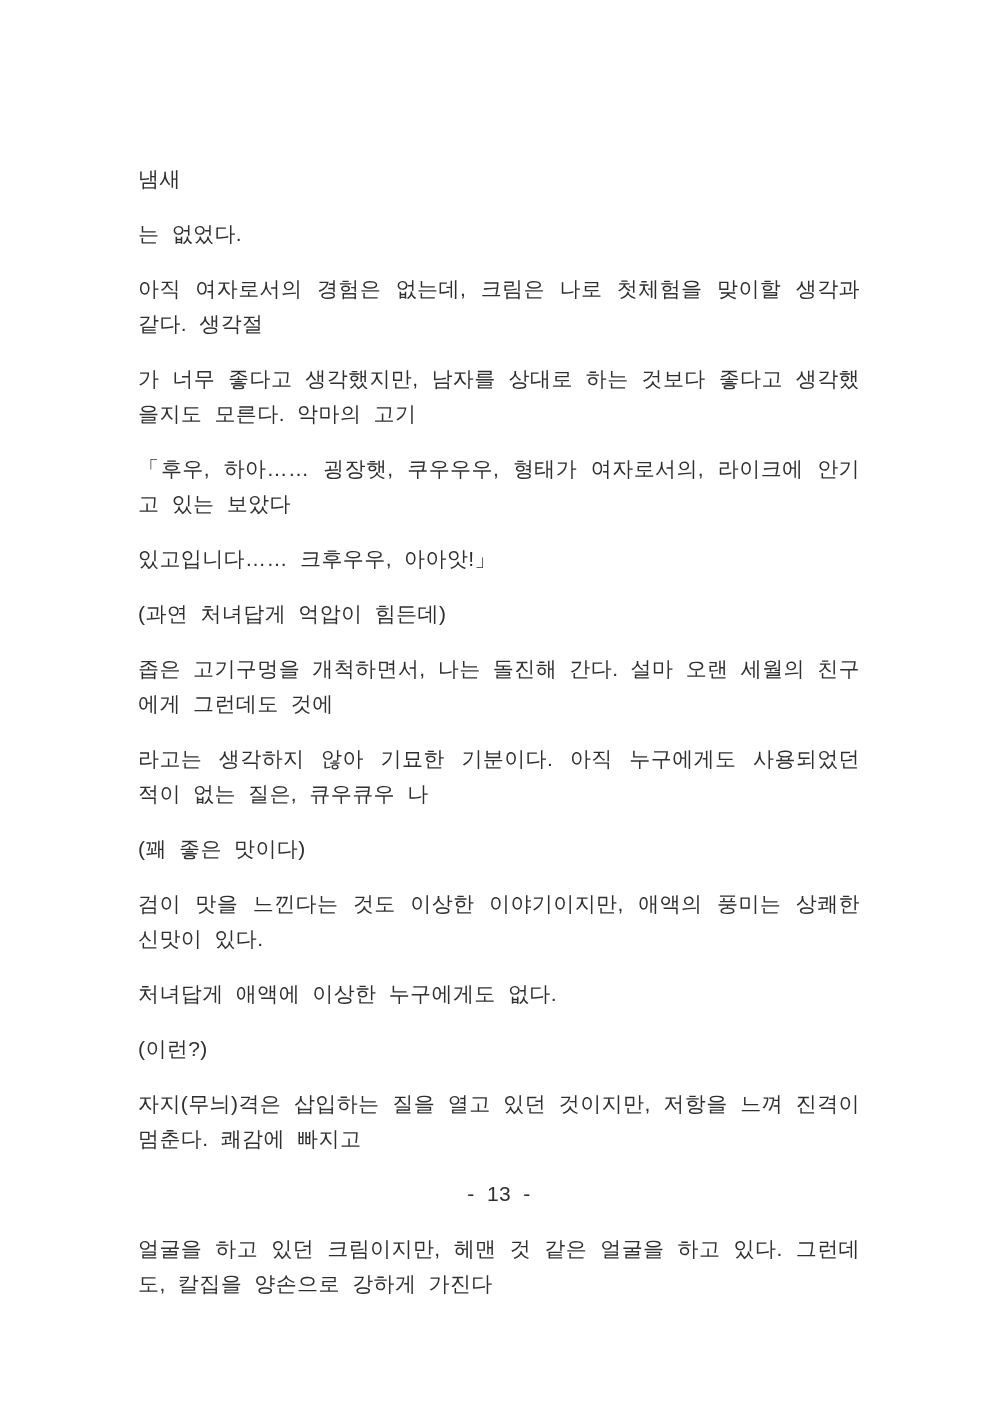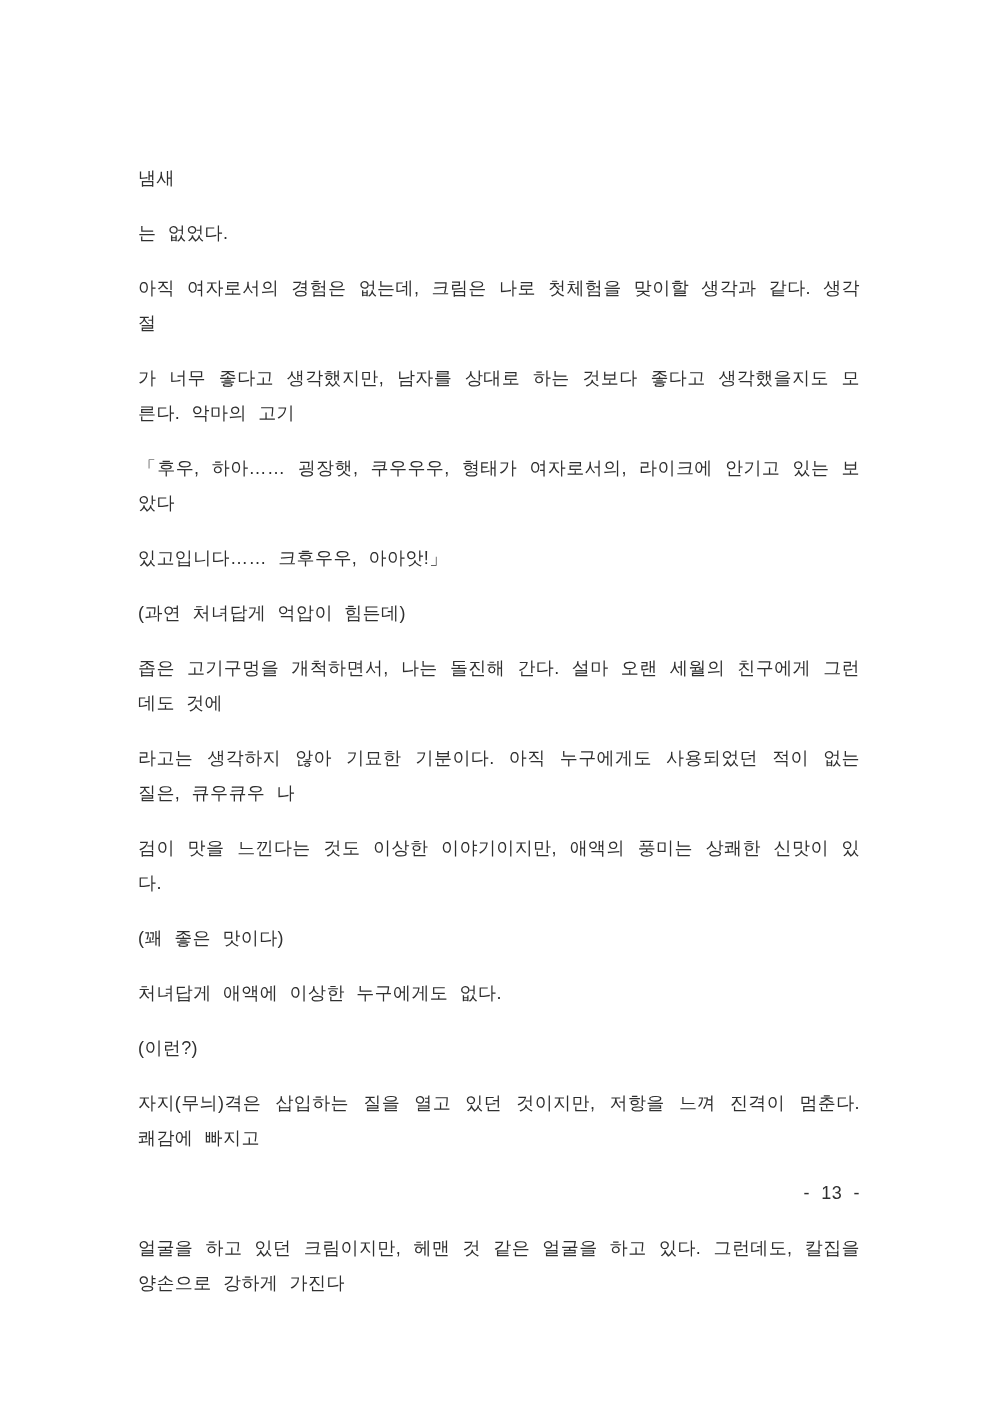--- a/index.html
+++ b/index.html
@@ -12,49 +12,49 @@
     height: 1403px;
     overflow: hidden;
   }
   .page {
     box-sizing: border-box;
     width: 992px;
     height: 1403px;
     padding: 161px 132px 40px 138px;
     background: #ffffff;
     font-family: "Liberation Sans", "DejaVu Sans", sans-serif;
-    font-size: 18px;
+    font-size: 21px;
     line-height: 35px;
     color: #2f2f2f;
     letter-spacing: 0.4px;
   }
   .para {
     margin: 0 0 20px 0;
     text-align: justify;
     word-spacing: 6px;
     word-break: normal;
   }
   .page-number {
-    text-align: right;
+    text-align: center;
   }
 </style>
 </head>
 <body>
 
 <div class="page">
   <p class="para">냄새</p>
   <p class="para">는 없었다.</p>
   <p class="para">아직 여자로서의 경험은 없는데, 크림은 나로 첫체험을 맞이할 생각과 같다. 생각절</p>
   <p class="para">가 너무 좋다고 생각했지만, 남자를 상대로 하는 것보다 좋다고 생각했을지도 모른다. 악마의 고기</p>
   <p class="para">「후우, 하아…… 굉장햇, 쿠우우우, 형태가 여자로서의, 라이크에 안기고 있는 보았다</p>
   <p class="para">있고입니다…… 크후우우, 아아앗!」</p>
   <p class="para">(과연 처녀답게 억압이 힘든데)</p>
   <p class="para">좁은 고기구멍을 개척하면서, 나는 돌진해 간다. 설마 오랜 세월의 친구에게 그런데도 것에</p>
   <p class="para">라고는 생각하지 않아 기묘한 기분이다. 아직 누구에게도 사용되었던 적이 없는 질은, 큐우큐우 나</p>
+  <p class="para">(꽤 좋은 맛이다)</p>
   <p class="para">검이 맛을 느낀다는 것도 이상한 이야기이지만, 애액의 풍미는 상쾌한 신맛이 있다.</p>
-  <p class="para">(꽤 좋은 맛이다)</p>
   <p class="para">처녀답게 애액에 이상한 누구에게도 없다.</p>
   <p class="para">(이런?)</p>
   <p class="para">자지(무늬)격은 삽입하는 질을 열고 있던 것이지만, 저항을 느껴 진격이 멈춘다. 쾌감에 빠지고</p>
   <p class="para page-number">- 13 -</p>
   <p class="para">얼굴을 하고 있던 크림이지만, 헤맨 것 같은 얼굴을 하고 있다. 그런데도, 칼집을 양손으로 강하게 가진다</p>
 
 </div>
 
 </body></html>

